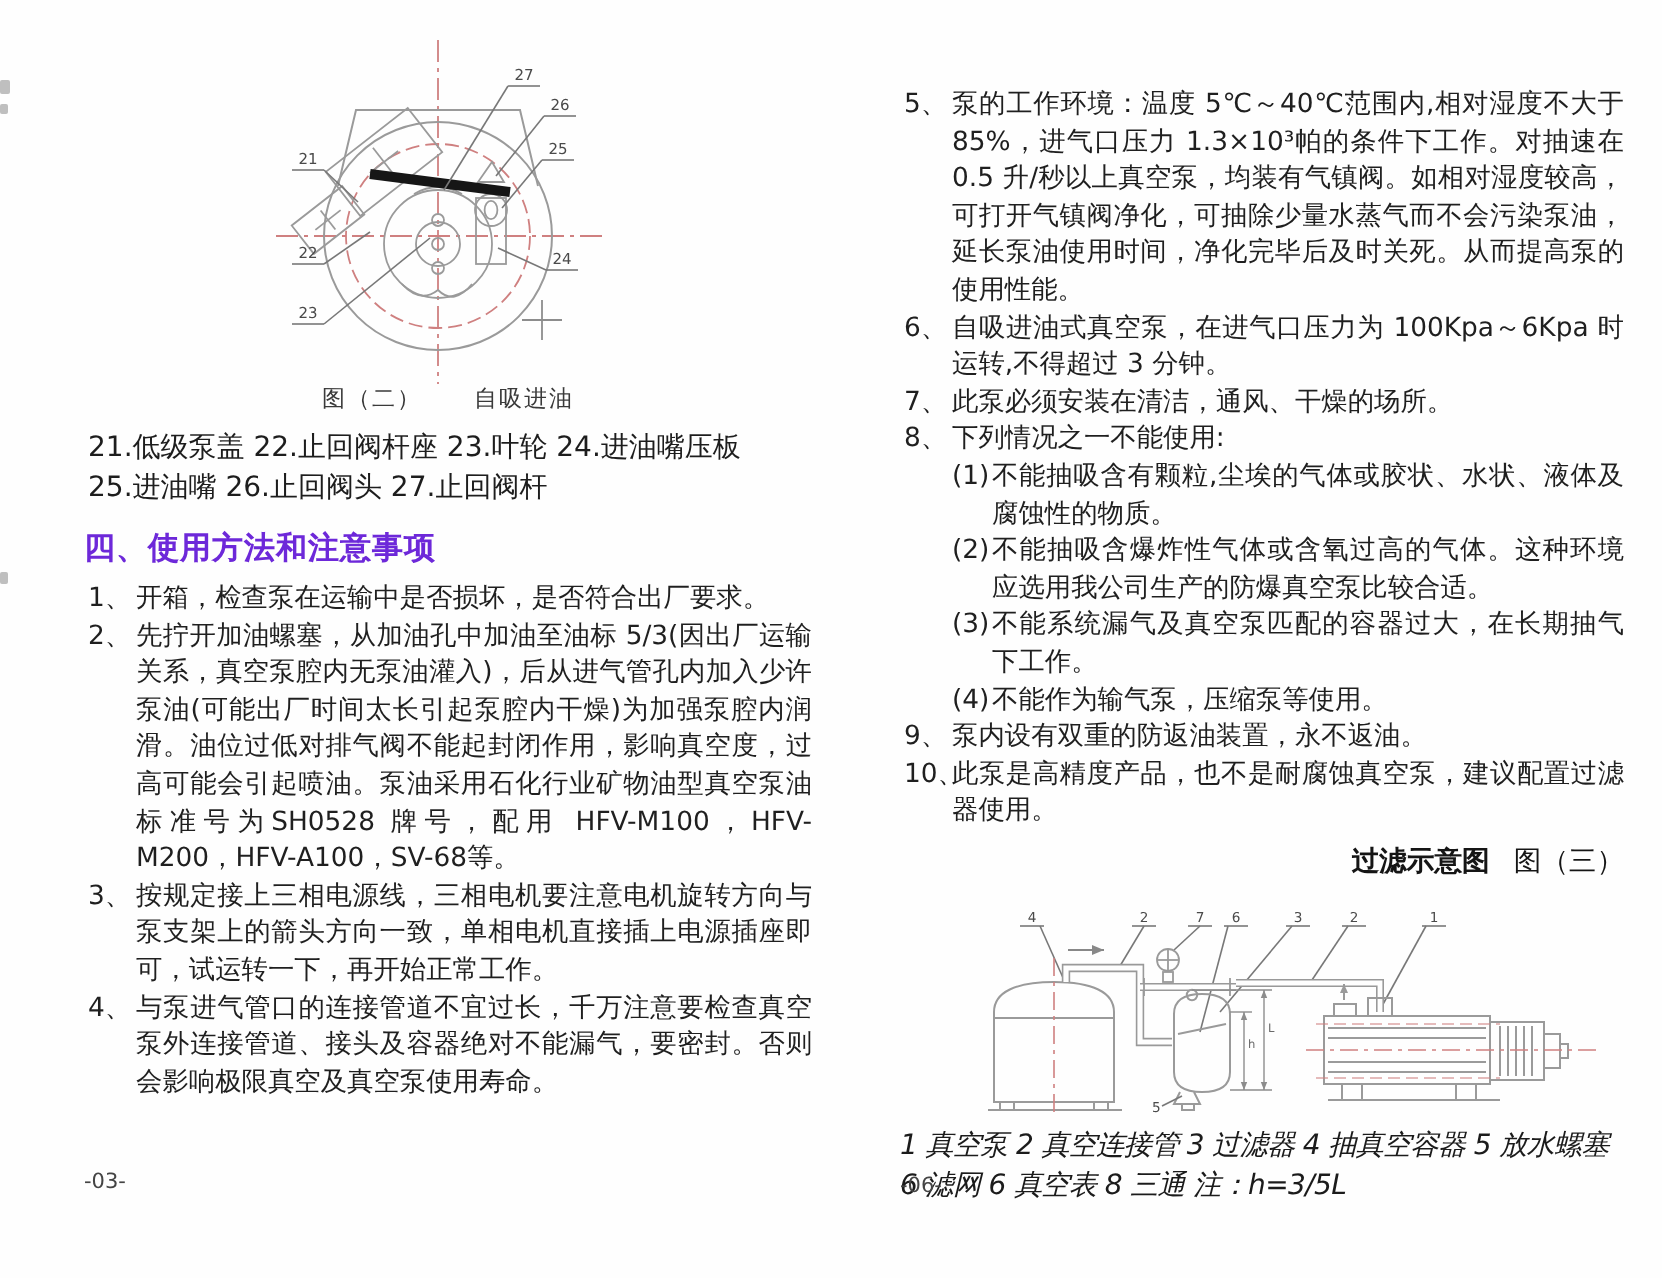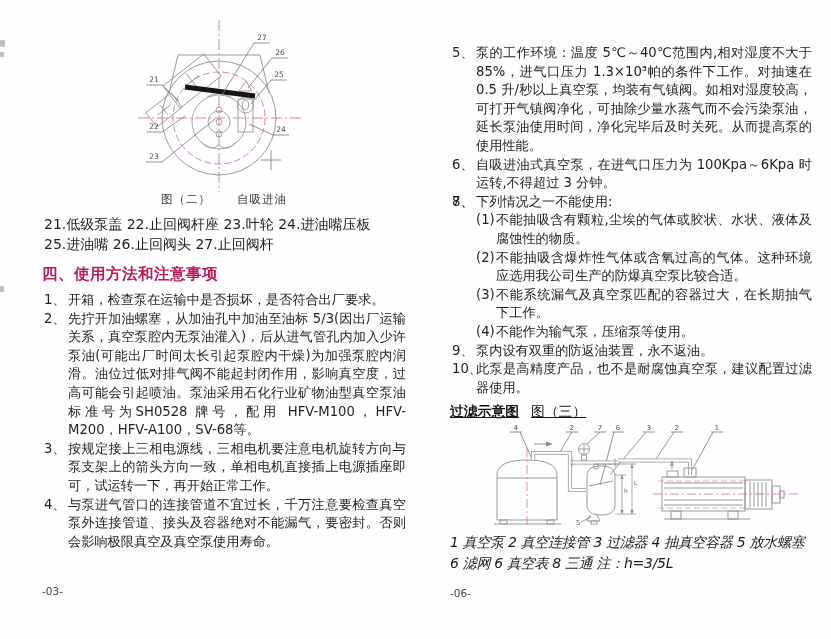--- a/index.html
+++ b/index.html
@@ -14,30 +14,30 @@
   .page-right{left:450px;width:362px;}
 
   
   .fig2{margin:0;padding:0;position:relative;}
   .fig2 svg{display:block;}
   .figcap{font-size:11.5px;color:#3a3a3a;text-align:center;margin-top:-4px;letter-spacing:1px;}
   .figcap .cap-label{margin-right:26px;}
 
   .parts{font-size:14px;line-height:19.5px;margin:8px 0 0 2px;color:#1d1d1d;}
 
-  h4.sec{font-size:15.5px;margin:10px 0 6px 0;color:#be185d;font-weight:bold;letter-spacing:.5px;}
+  h4.sec{font-size:15.5px;margin:10px 0 6px 0;color:#6d28d9;font-weight:bold;letter-spacing:.5px;}
 
   ol.items{list-style:none;margin:0;padding:0;font-size:13.2px;line-height:18.6px;text-align:justify;color:#1f1f1f;}
   ol.items li{position:relative;padding-left:26px;margin:0;}
   ol.items .num{position:absolute;left:2px;top:0;}
   .subs{margin:0;}
   .sub{position:relative;padding-left:20px;}
   .sub .snum{position:absolute;left:0;top:0;}
 
-  .fig3-title{font-size:13.8px;text-align:left;margin:6px 0 2px 0;color:#151515;text-decoration:underline;}
+  .fig3-title{font-size:13.8px;text-align:right;margin:6px 0 14px 0;color:#151515;}
   .fig3-title b{font-weight:bold;margin-right:12px;}
   .cap{font-size:14px;letter-spacing:-0.3px;line-height:18.5px;margin:2px 0 0 0;white-space:nowrap;color:#1b1b1b;font-style:italic;}
 
   .pageno{position:absolute;bottom:42px;width:100%;font-size:10.5px;color:#444;}
   .page-right .pageno{bottom:40px;}
 
   .speck{position:absolute;background:#8a8a8a;opacity:.55;border-radius:1px;}
 
   svg text{font-family:"DejaVu Sans","Liberation Sans",sans-serif;}
 </style>
@@ -149,21 +149,21 @@
 
     <div class="pageno">-03-</div>
   </div>
 
   <div class="page page-right">
     <div style="height:44px"></div>
 
     <ol class="items">
       <li><span class="num">5、</span><span>泵的工作环境：温度 5℃～40℃范围内,相对湿度不大于 85%，进气口压力 1.3×10³帕的条件下工作。对抽速在 0.5 升/秒以上真空泵，均装有气镇阀。如相对湿度较高，可打开气镇阀净化，可抽除少量水蒸气而不会污染泵油，延长泵油使用时间，净化完毕后及时关死。从而提高泵的使用性能。</span></li>
       <li><span class="num">6、</span><span>自吸进油式真空泵，在进气口压力为 100Kpa～6Kpa 时运转,不得超过 3 分钟。</span></li>
-      <li><span class="num">7、</span></li>
+      <li><span class="num">7、</span><span>此泵必须安装在清洁，通风、干燥的场所。</span></li>
       <li>
         <span class="num">8、</span><span>下列情况之一不能使用:</span>
         <div class="subs">
           <div class="sub"><span class="snum">(1)</span><span>不能抽吸含有颗粒,尘埃的气体或胶状、水状、液体及腐蚀性的物质。</span></div>
           <div class="sub"><span class="snum">(2)</span><span>不能抽吸含爆炸性气体或含氧过高的气体。这种环境应选用我公司生产的防爆真空泵比较合适。</span></div>
           <div class="sub"><span class="snum">(3)</span><span>不能系统漏气及真空泵匹配的容器过大，在长期抽气下工作。</span></div>
           <div class="sub"><span class="snum">(4)</span><span>不能作为输气泵，压缩泵等使用。</span></div>
         </div>
       </li>
       <li><span class="num">9、</span><span>泵内设有双重的防返油装置，永不返油。</span></li>

